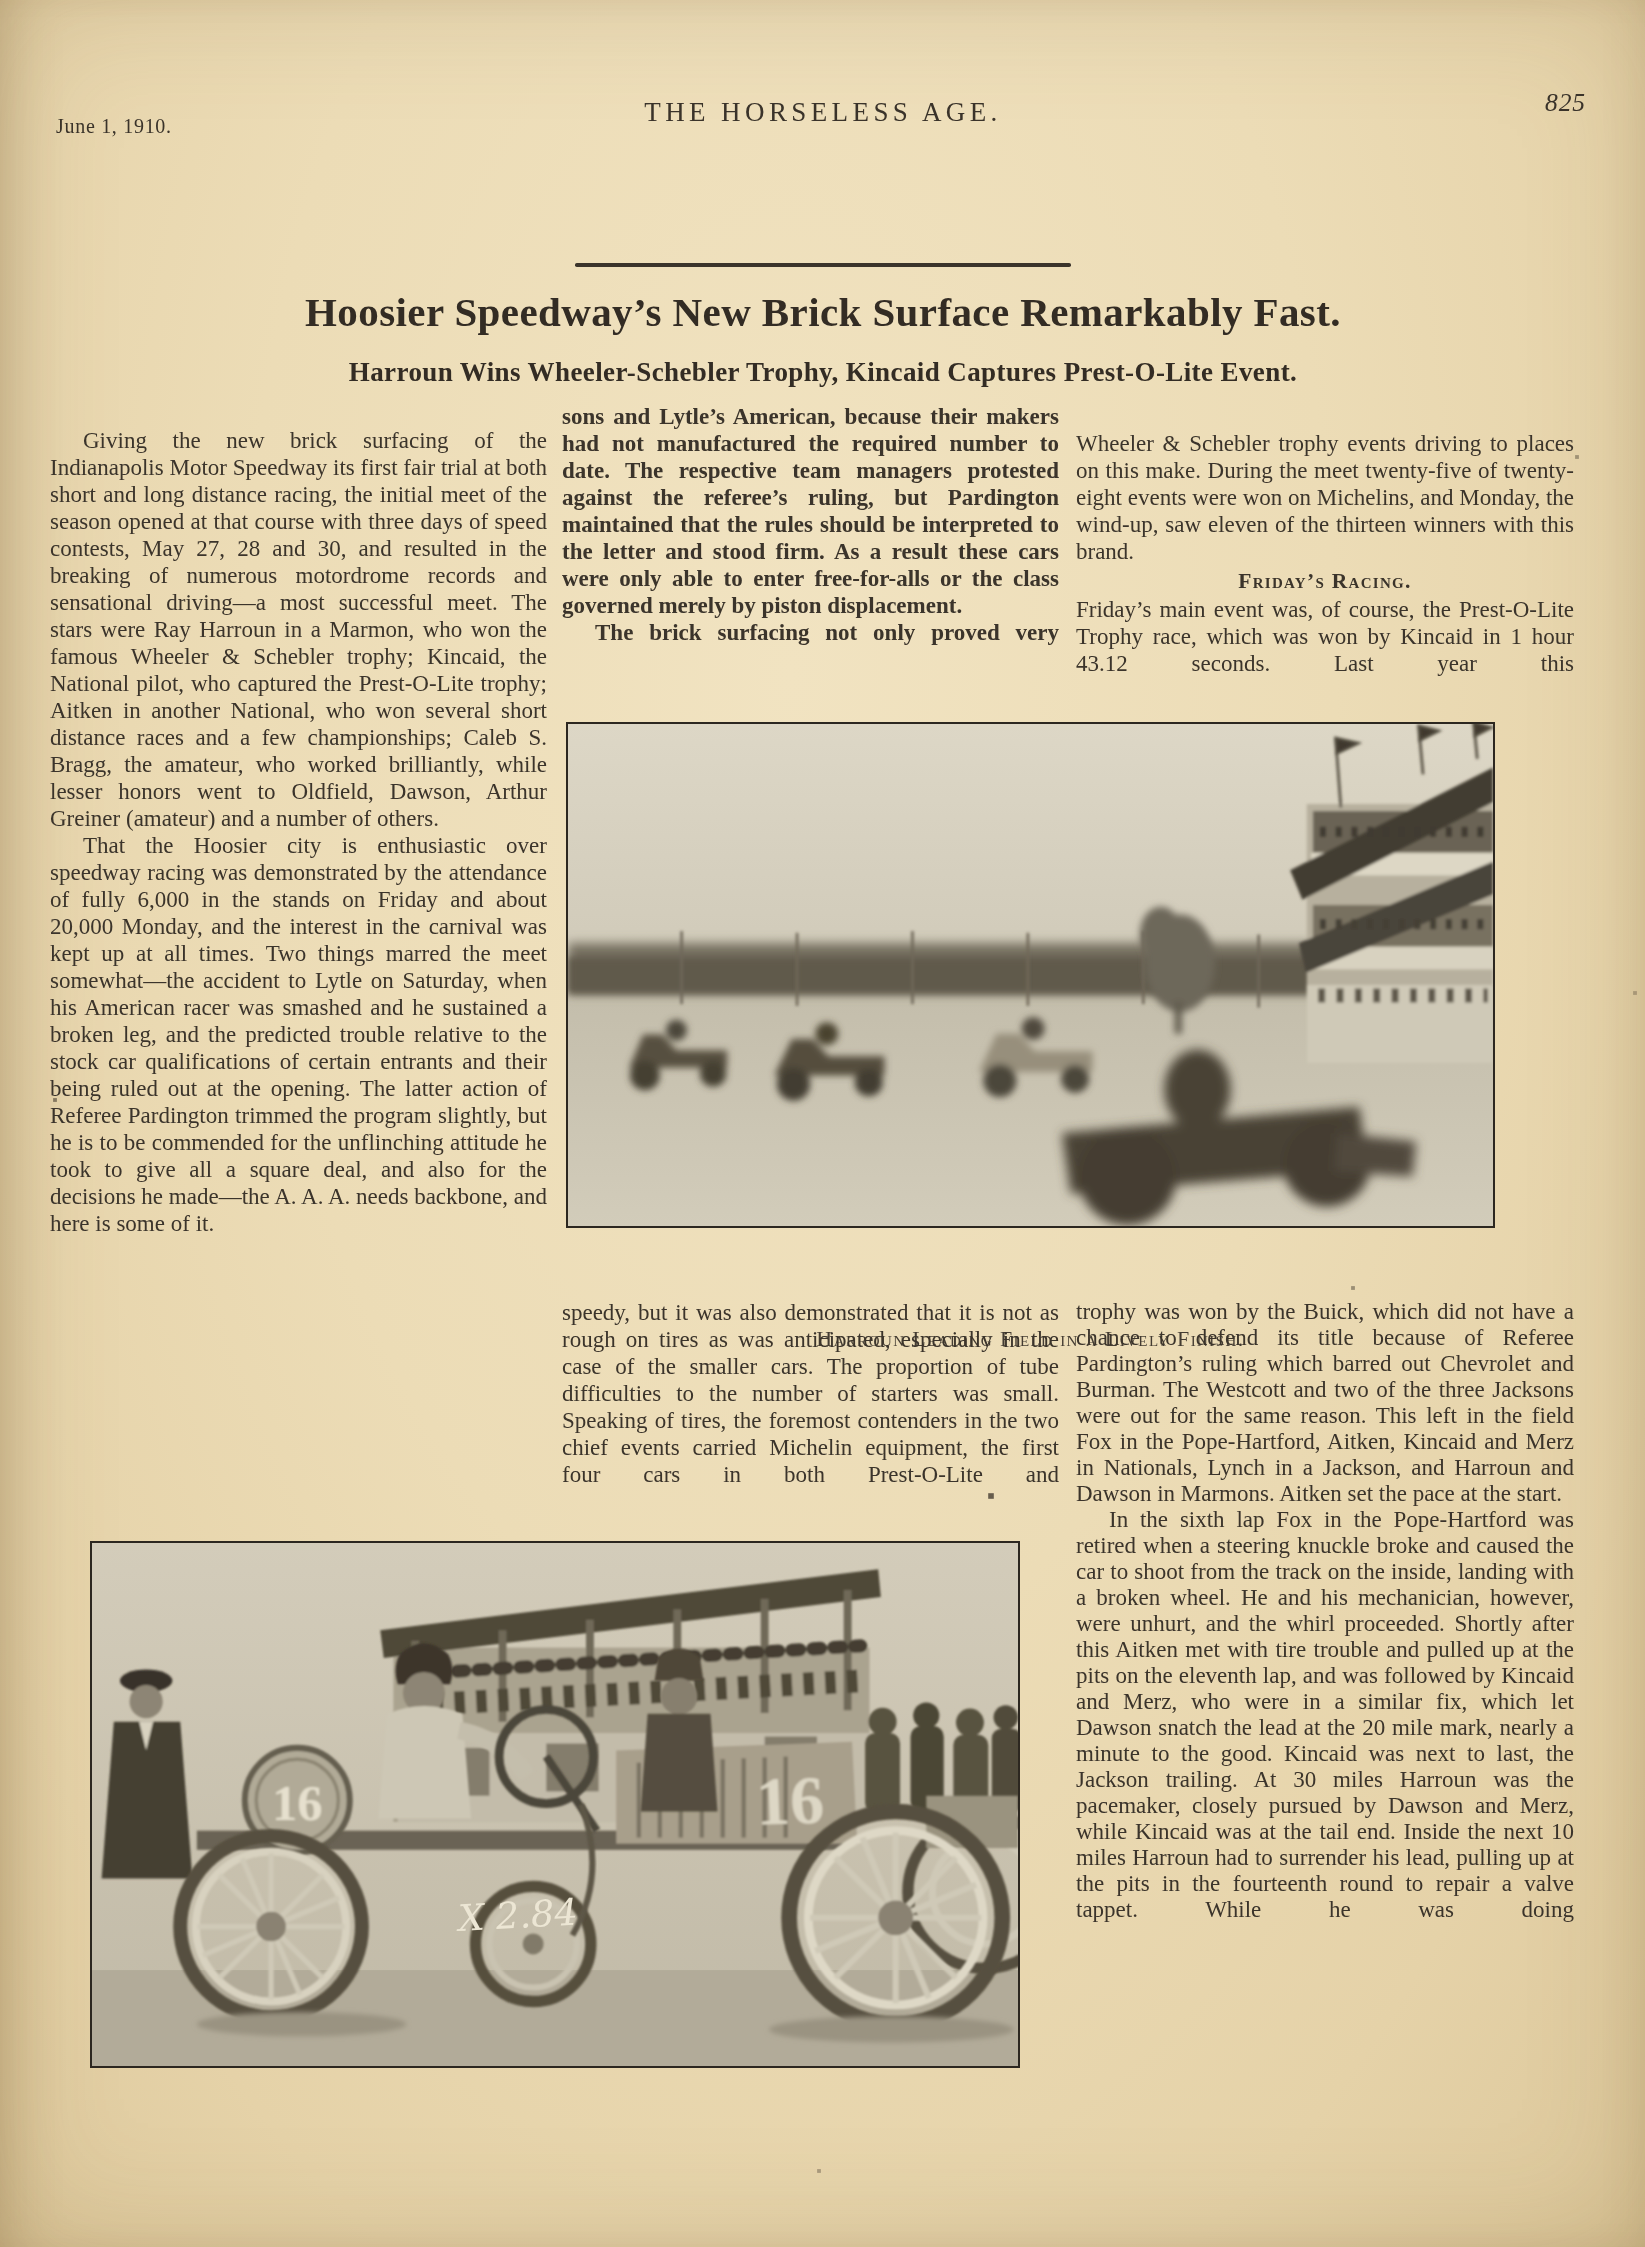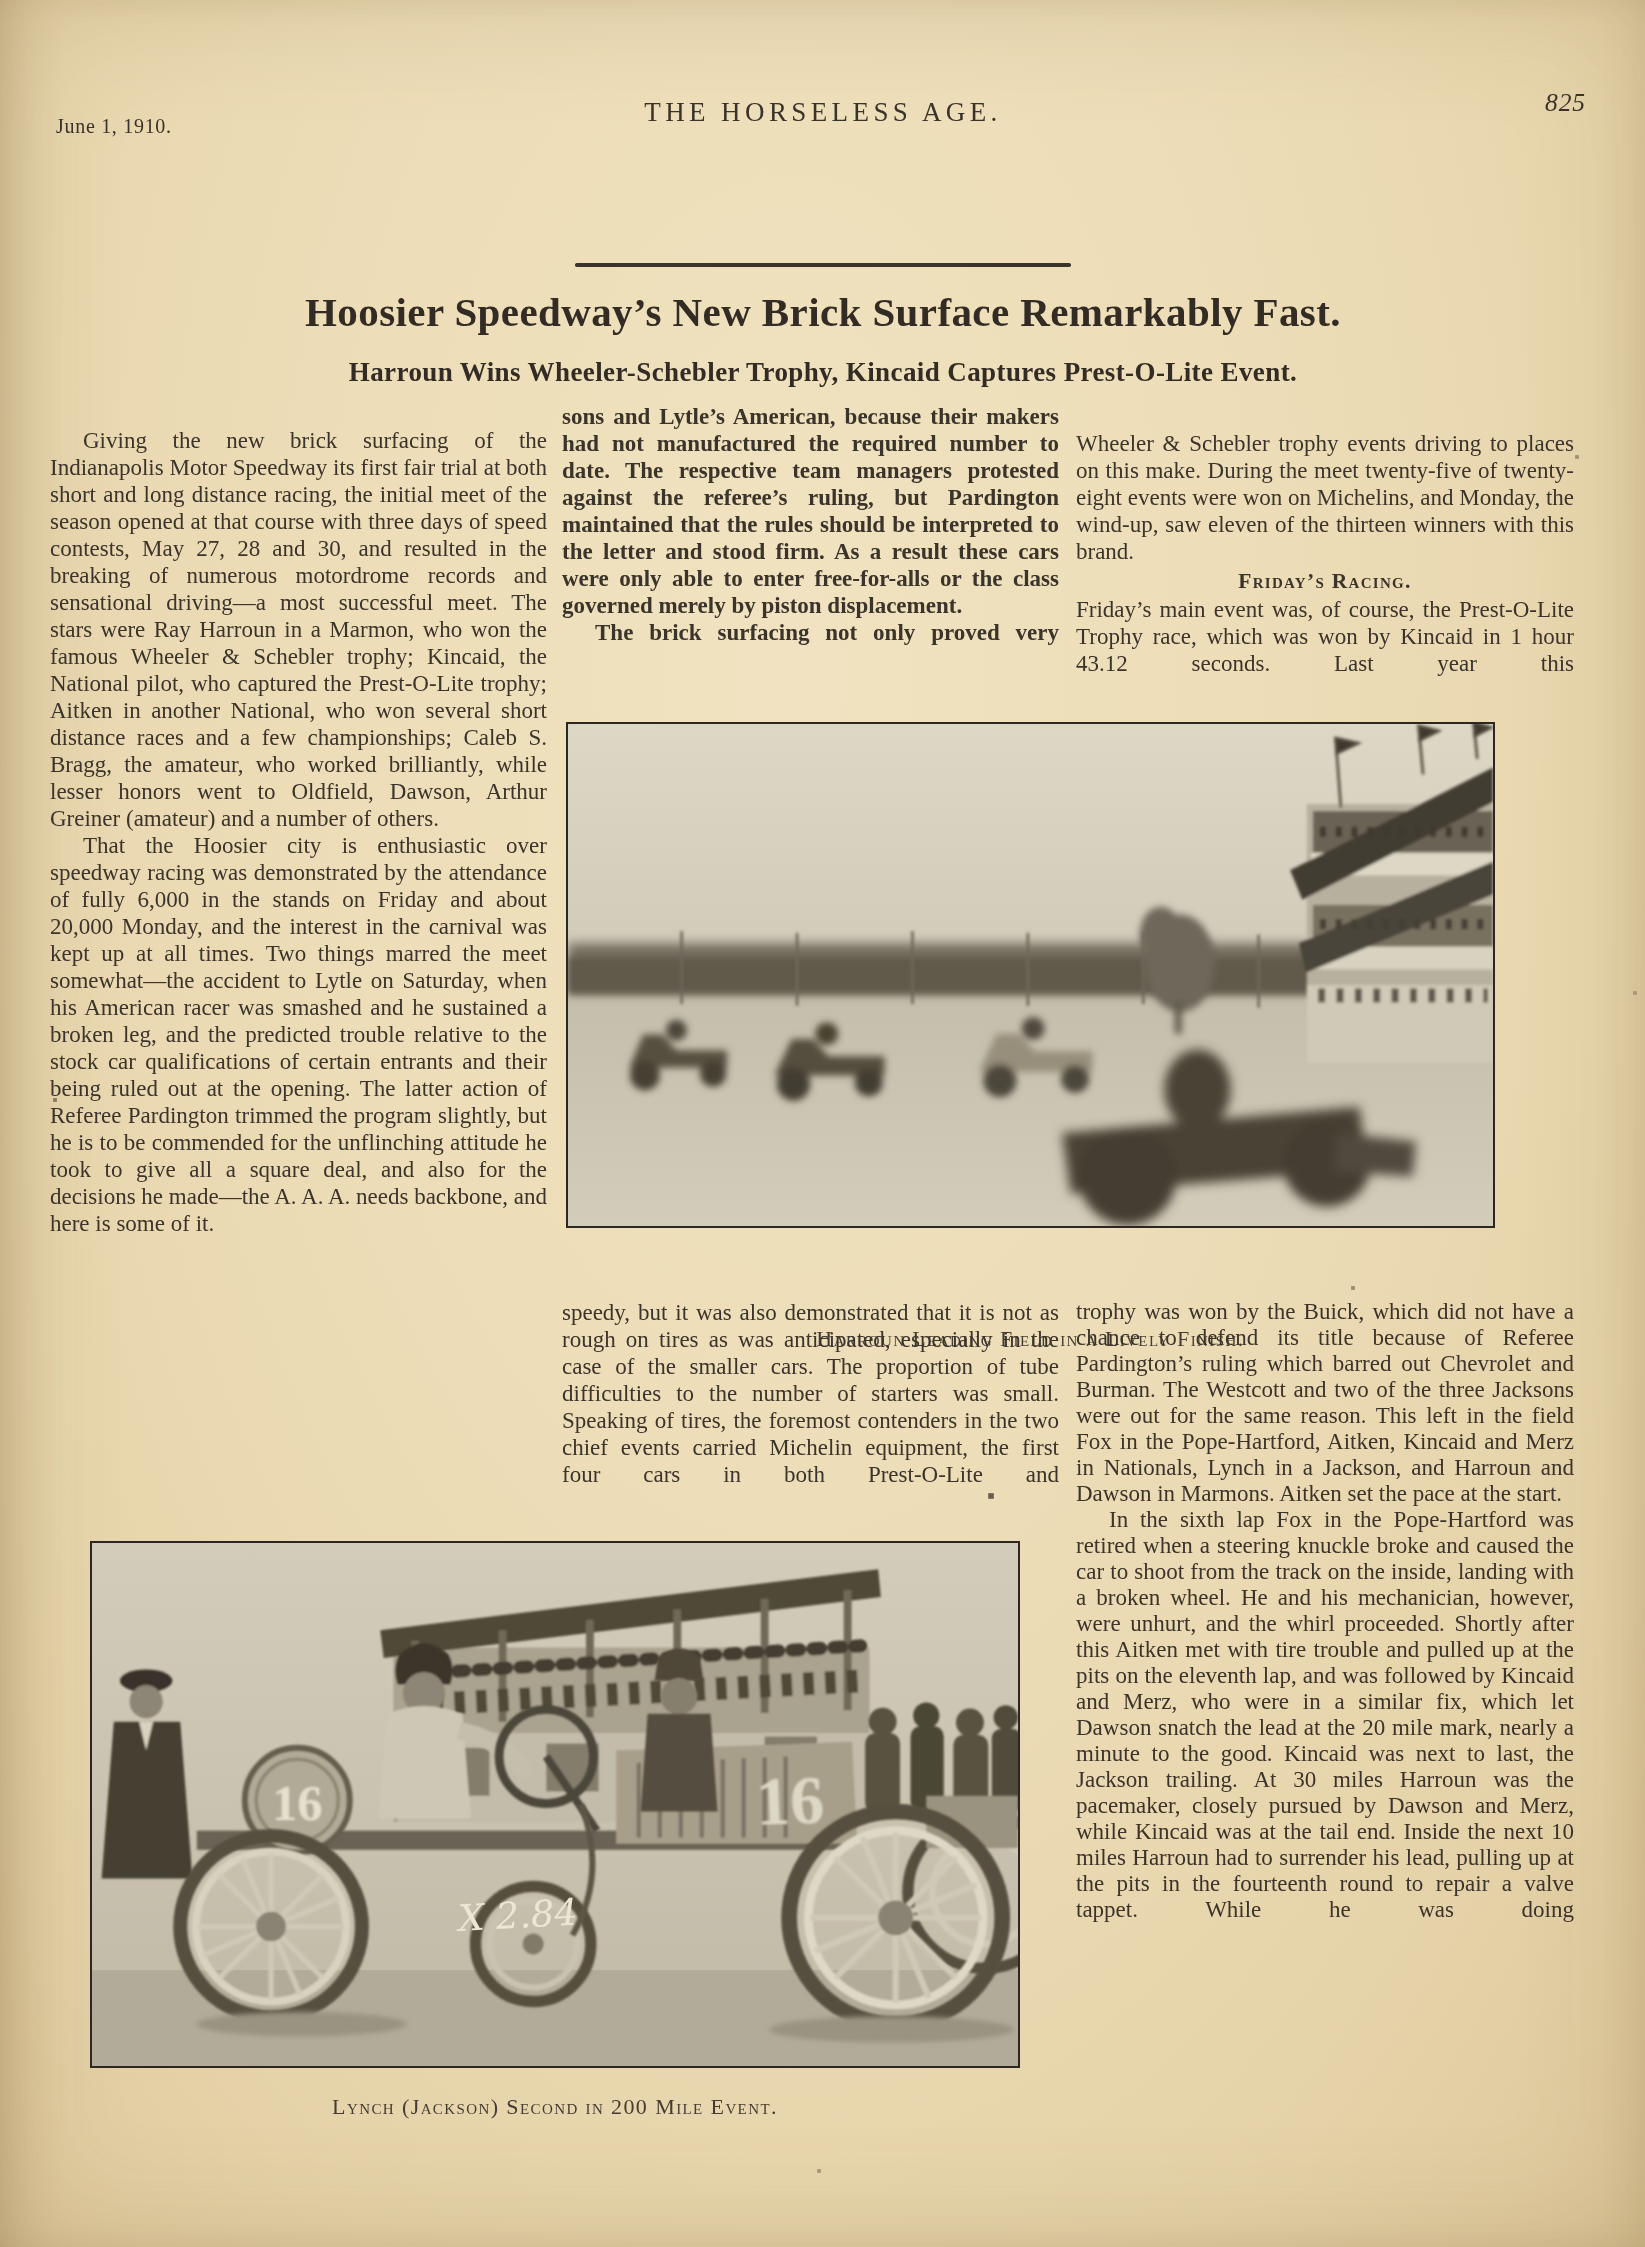--- a/index.html
+++ b/index.html
@@ -306,16 +306,15 @@
           </g>
           <circle cx="920" cy="430" r="20" fill="#8a8272"></circle>
         </g>
         <path d="M560,300 q30,80 -10,150" stroke="#5d5647" stroke-width="7" fill="none" filter="url(#p2b1)"></path>
         <ellipse cx="240" cy="552" rx="120" ry="14" fill="#9a9381" filter="url(#p2b3)"></ellipse>
         <ellipse cx="915" cy="558" rx="140" ry="15" fill="#9a9381" filter="url(#p2b3)"></ellipse>
       </g>
       <text x="420" y="445" font-size="42" fill="#ece6d4" font-family="DejaVu Serif, serif" font-style="italic" transform="rotate(-3 420 445)">X 2.84</text>
     </svg>
   </figure>
-  <figcaption class="caption caption-2">Lynch (Jackson) Second in 200 Mile Event.</figcaption>
 
 </div>
 
 
 </body></html>

